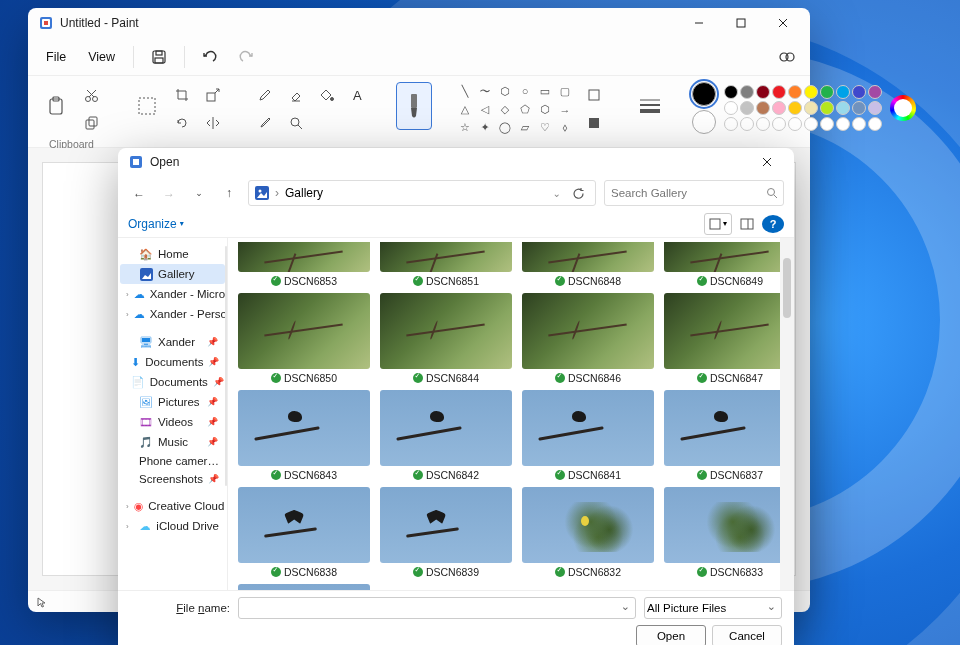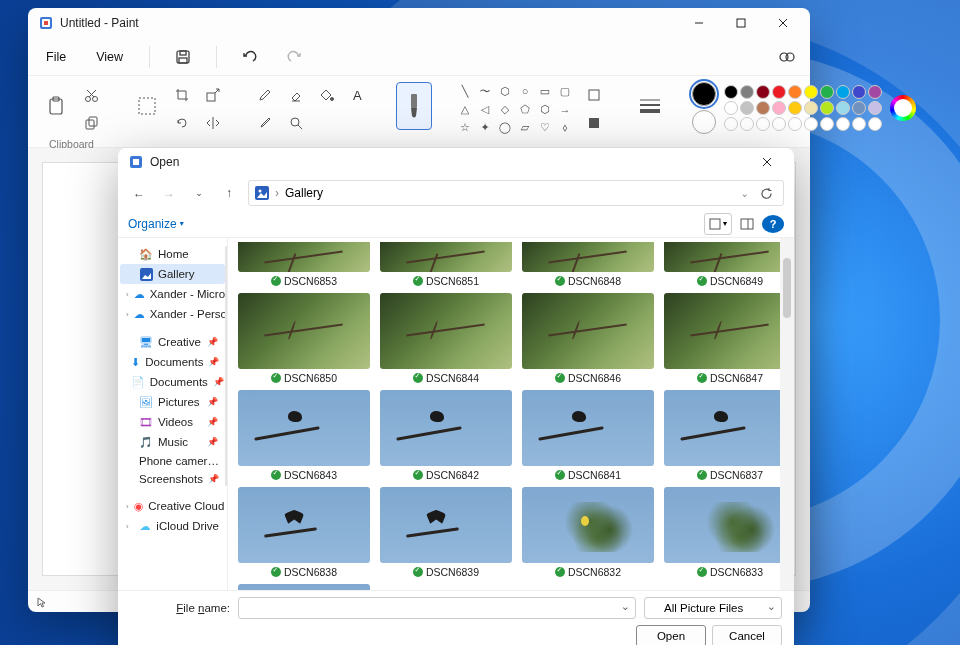--- a/index.html
+++ b/index.html
@@ -13,21 +13,21 @@
 
   .window { position:absolute; background:#fdfdfd; border-radius:8px; box-shadow:0 15px 50px rgba(0,0,0,.35); }
 
   
   .paint { left:28px; top:8px; width:782px; height:604px; display:flex; flex-direction:column; }
   .titlebar { height:30px; display:flex; align-items:center; padding:0 6px 0 10px; font-size:12px; color:#222; }
   .titlebar .icon { width:16px; height:16px; margin-right:6px; display:inline-flex; align-items:center; justify-content:center; }
   .titlebar .spacer { flex:1; }
   .winctl { width:42px; height:28px; display:flex; align-items:center; justify-content:center; color:#222; }
 
-  .menubar { height:38px; display:flex; align-items:center; padding-left:8px; gap:10px; border-bottom:1px solid #eee;}
+  .menubar { height:38px; display:flex; align-items:center; padding-left:8px; gap:2px; border-bottom:1px solid #eee;}
   .menubar .mitem { padding:6px 10px; font-size:12.5px; color:#111; border-radius:4px; }
   .menubar .divider { width:1px; height:22px; background:#e3e3e3; margin:0 6px; }
   .menubar .ibtn { width:34px; height:30px; display:flex; align-items:center; justify-content:center; border-radius:4px; }
   .menubar .push-right { margin-left:auto; margin-right:6px; }
 
   .ribbon { height:72px; display:flex; align-items:flex-start; padding:6px 4px 0; gap:4px; border-bottom:1px solid #eee; }
   .rib-group { display:flex; flex-direction:column; align-items:center; padding:0 6px; height:100%; }
   .rib-row { display:flex; gap:3px; }
   .rib-label { font-size:10.5px; color:#777; margin-top:2px; }
   .rib-btn { width:28px; height:26px; display:flex; align-items:center; justify-content:center; border-radius:4px; }
@@ -107,21 +107,21 @@
   .tree { background:linear-gradient(#80a8d0,#94b8dc);position:relative;overflow:hidden;}
   .tree::before{content:"";position:absolute;left:30%;right:15%;top:20%;bottom:15%;background:radial-gradient(circle at 40% 40%,#4a6b35,transparent 50%),radial-gradient(circle at 65% 55%,#3a5828,transparent 45%),radial-gradient(circle at 50% 70%,#56783e,transparent 50%);}
   .tree-yellow::after{content:"";position:absolute;left:45%;top:38%;width:8px;height:10px;background:#e8d040;border-radius:50%;}
 
   .odfoot { height:64px; border-top:1px solid #eee; display:flex; flex-direction:column; padding:6px 12px 8px 12px; gap:6px;}
   .odfoot .row { display:flex; align-items:center; gap:8px;}
   .odfoot label { font-size:11.5px; color:#222; width:100px; text-align:right; text-decoration:underline; text-decoration-style:dotted; text-decoration-color:transparent;}
   .odfoot label span{text-decoration:underline;}
   .odfoot .fname { flex:1; height:22px; border:1px solid #ccc; border-radius:3px; padding:0 18px 0 6px; position:relative;}
   .odfoot .fname::after{content:"⌄";position:absolute;right:5px;top:2px;color:#666;font-size:11px;}
-  .odfoot .filter { width:138px; height:22px; border:1px solid #ccc; border-radius:3px; padding:0 18px 0 19px; font-size:11.5px; display:flex; align-items:center; position:relative;}
+  .odfoot .filter { width:138px; height:22px; border:1px solid #ccc; border-radius:3px; padding:0 18px 0 2px; font-size:11.5px; display:flex; align-items:center; position:relative;}
   .odfoot .filter::after{content:"⌄";position:absolute;right:5px;top:2px;color:#666;font-size:11px;}
   .odfoot .btns { margin-left:auto; display:flex; gap:6px;}
   .odfoot .btn { width:70px; height:22px; border:1px solid #ccc; border-radius:3px; background:#fdfdfd; font-size:11.5px; display:flex;align-items:center;justify-content:center;}
   .odfoot .btn.primary{border-color:#888;}
 </style>
 </head>
 <body>
 
 <div class="wallpaper"></div>
 
@@ -444,20 +444,27 @@
       <span>Gallery</span>
       <span class="spacer" style="flex:1"></span>
       <span style="color:#888;font-size:10px">⌄</span>
       <div class="arrowbtn">
           <svg width="13" height="13" fill="none" stroke="#555" stroke-width="1.2">
             <path d="M11 6.5 A4.5 4.5 0 1 1 9 3"></path>
             <path d="M9 1 L9 3.5 L11.5 3.5"></path>
           </svg>
         </div>
     </div>
+    <div class="searchbox">
+      <input placeholder="Search Gallery" style="">
+      <svg width="12" height="12" fill="none" stroke="#888">
+          <circle cx="5" cy="5" r="3.5"></circle>
+          <line x1="8" y1="8" x2="11" y2="11"></line>
+        </svg>
+    </div>
   </div>
 
   <div class="odtool">
     <div class="organize">
         <span>Organize</span>
         <span style="font-size:8px">▾</span>
       </div>
     <div class="right">
       <div class="btn">
           <svg width="12" height="12" fill="none" stroke="#555">
@@ -501,21 +508,21 @@
         </div>
       <div class="navitem">
           <span class="exp">›</span>
           <span class="ic" style="color:#1e88e5">☁</span>
           <span>Xander - Person…</span>
         </div>
       <div class="navspacer"></div>
       <div class="navitem">
           <span class="exp"></span>
           <span class="ic" style="color:#1e88e5">🖥</span>
-          <span>Creative</span>
+          <span>Xander</span>
           <span class="pin">📌</span>
         </div>
       <div class="navitem">
           <span class="exp"></span>
           <span class="ic" style="color:#1e88e5">⬇</span>
           <span>Documents</span>
           <span class="pin">📌</span>
         </div>
       <div class="navitem">
           <span class="exp"></span>

